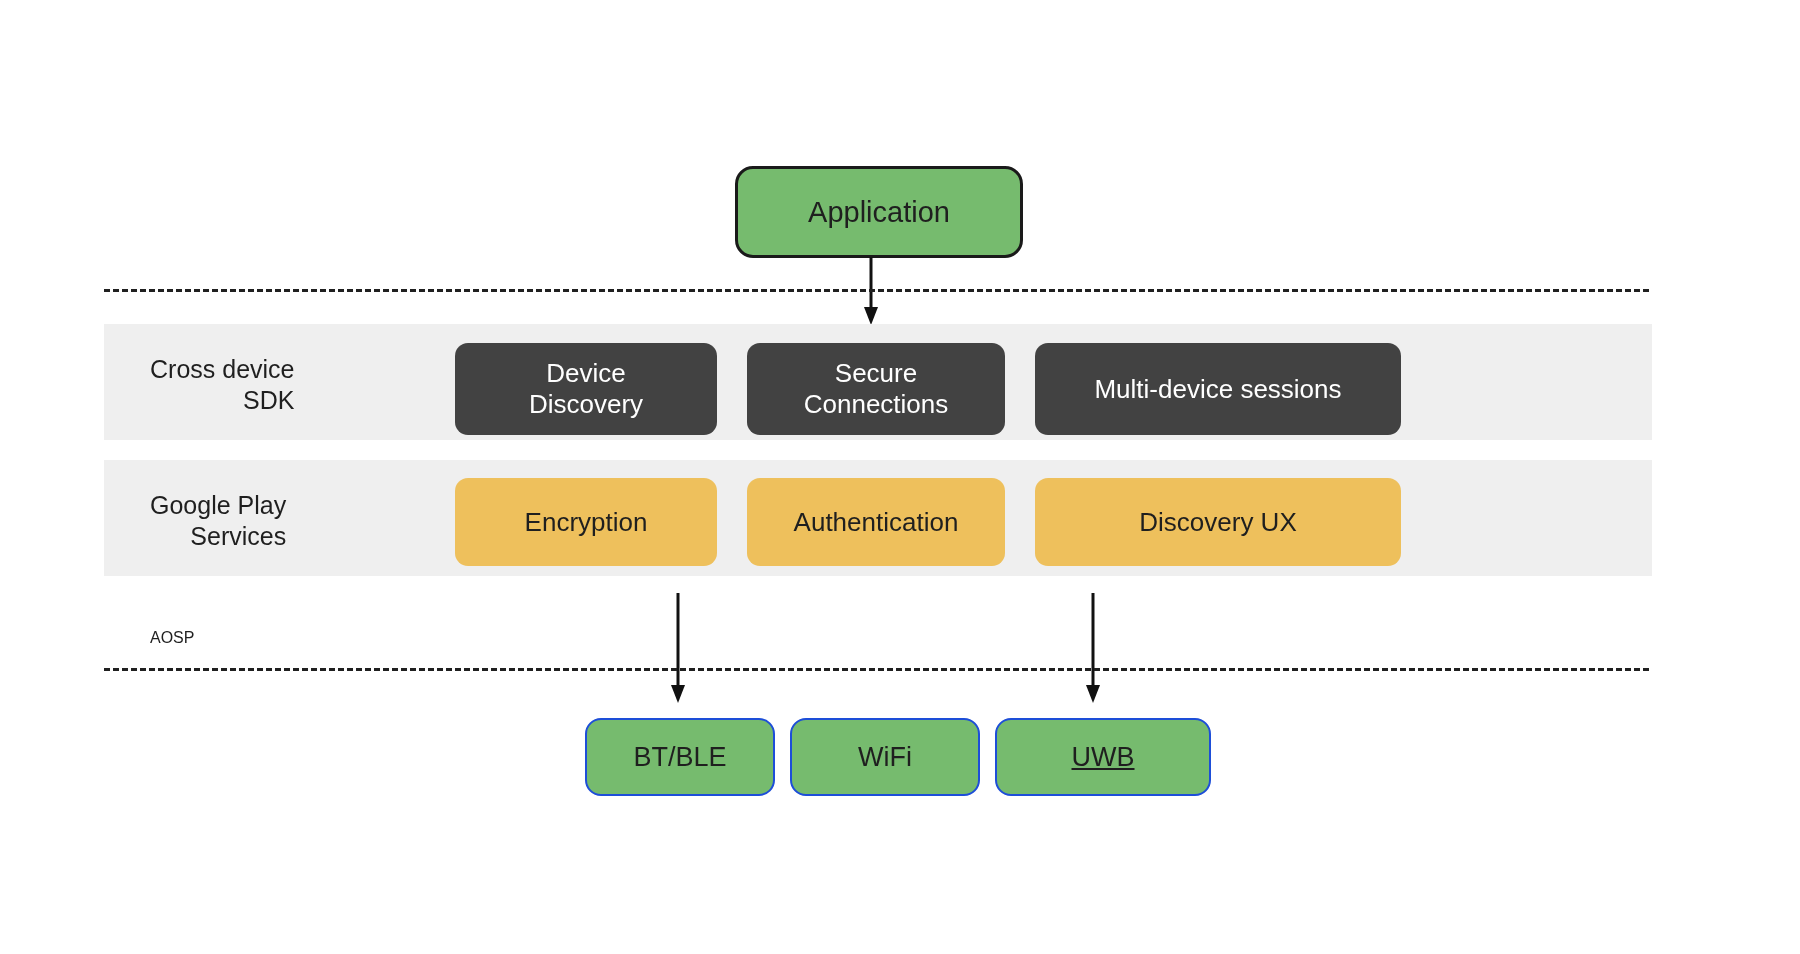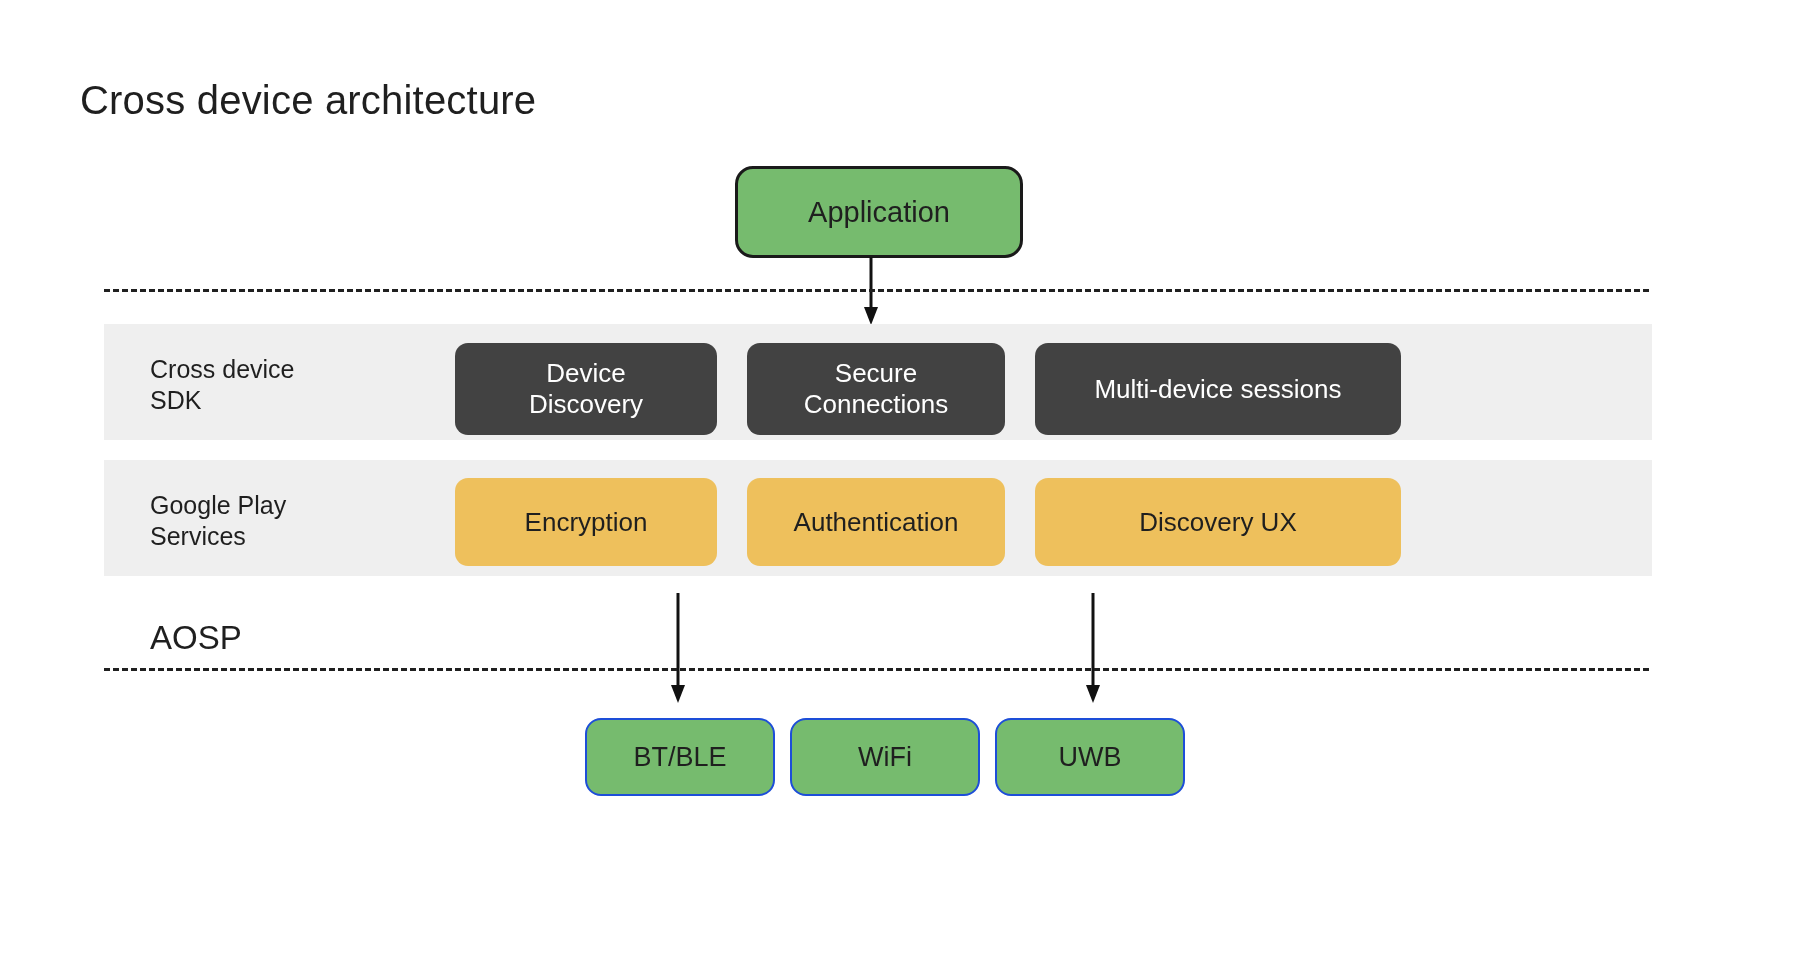--- a/index.html
+++ b/index.html
@@ -52,24 +52,25 @@
   .band-gps { top: 460px; height: 116px; }
 
   .band-label {
     position: absolute;
     left: 150px;
     font-size: 25px;
     line-height: 31px;
     font-weight: 400;
     color: #1f1f1f;
     white-space: pre-line;
+    text-align: right;
   }
   .label-sdk  { top: 354px; }
   .label-gps  { top: 490px; }
-  .label-aosp { position: absolute; left: 150px; top: 622px; font-size: 33px; line-height: 31px; color: #1f1f1f; }
+  .label-aosp { position: absolute; left: 150px; top: 622px; font-size: 16px; line-height: 31px; color: #1f1f1f; }
 
   
   .node {
     position: absolute;
     display: flex;
     align-items: center;
     justify-content: center;
     text-align: center;
     box-sizing: border-box;
     white-space: pre-line;
@@ -120,34 +121,33 @@
     top: 718px;
     height: 78px;
     background: #76bb6e;
     border: 2px solid #1d4ed8;
     border-radius: 16px;
     color: #1f1f1f;
     font-size: 27px;
   }
   .tr-0 { left: 585px; width: 190px; }
   .tr-1 { left: 790px; width: 190px; }
-  .tr-2 { left: 995px; width: 190px; }
+  .tr-2 { left: 995px; width: 216px; text-decoration: underline; }
 
   
   .arrow { position: absolute; }
   .arrow-app  { left: 862px;  top: 257px; }
   .arrow-bt   { left: 660px;  top: 593px; }
   .arrow-uwb  { left: 1075px; top: 593px; }
 </style>
 </head>
 <body>
 
 <div id="stage">
 
-  <div class="page-title">Cross device architecture</div>
 
   <div class="node node-app">
     <span>Application</span>
   </div>
 
   <svg class="arrow arrow-app" width="18" height="70" viewBox="0 0 18 70">
     <line x1="9" y1="0" x2="9" y2="56" stroke="#111111" stroke-width="3"></line>
     <polygon points="9,68 2,50 16,50" fill="#111111"></polygon>
   </svg>
 

